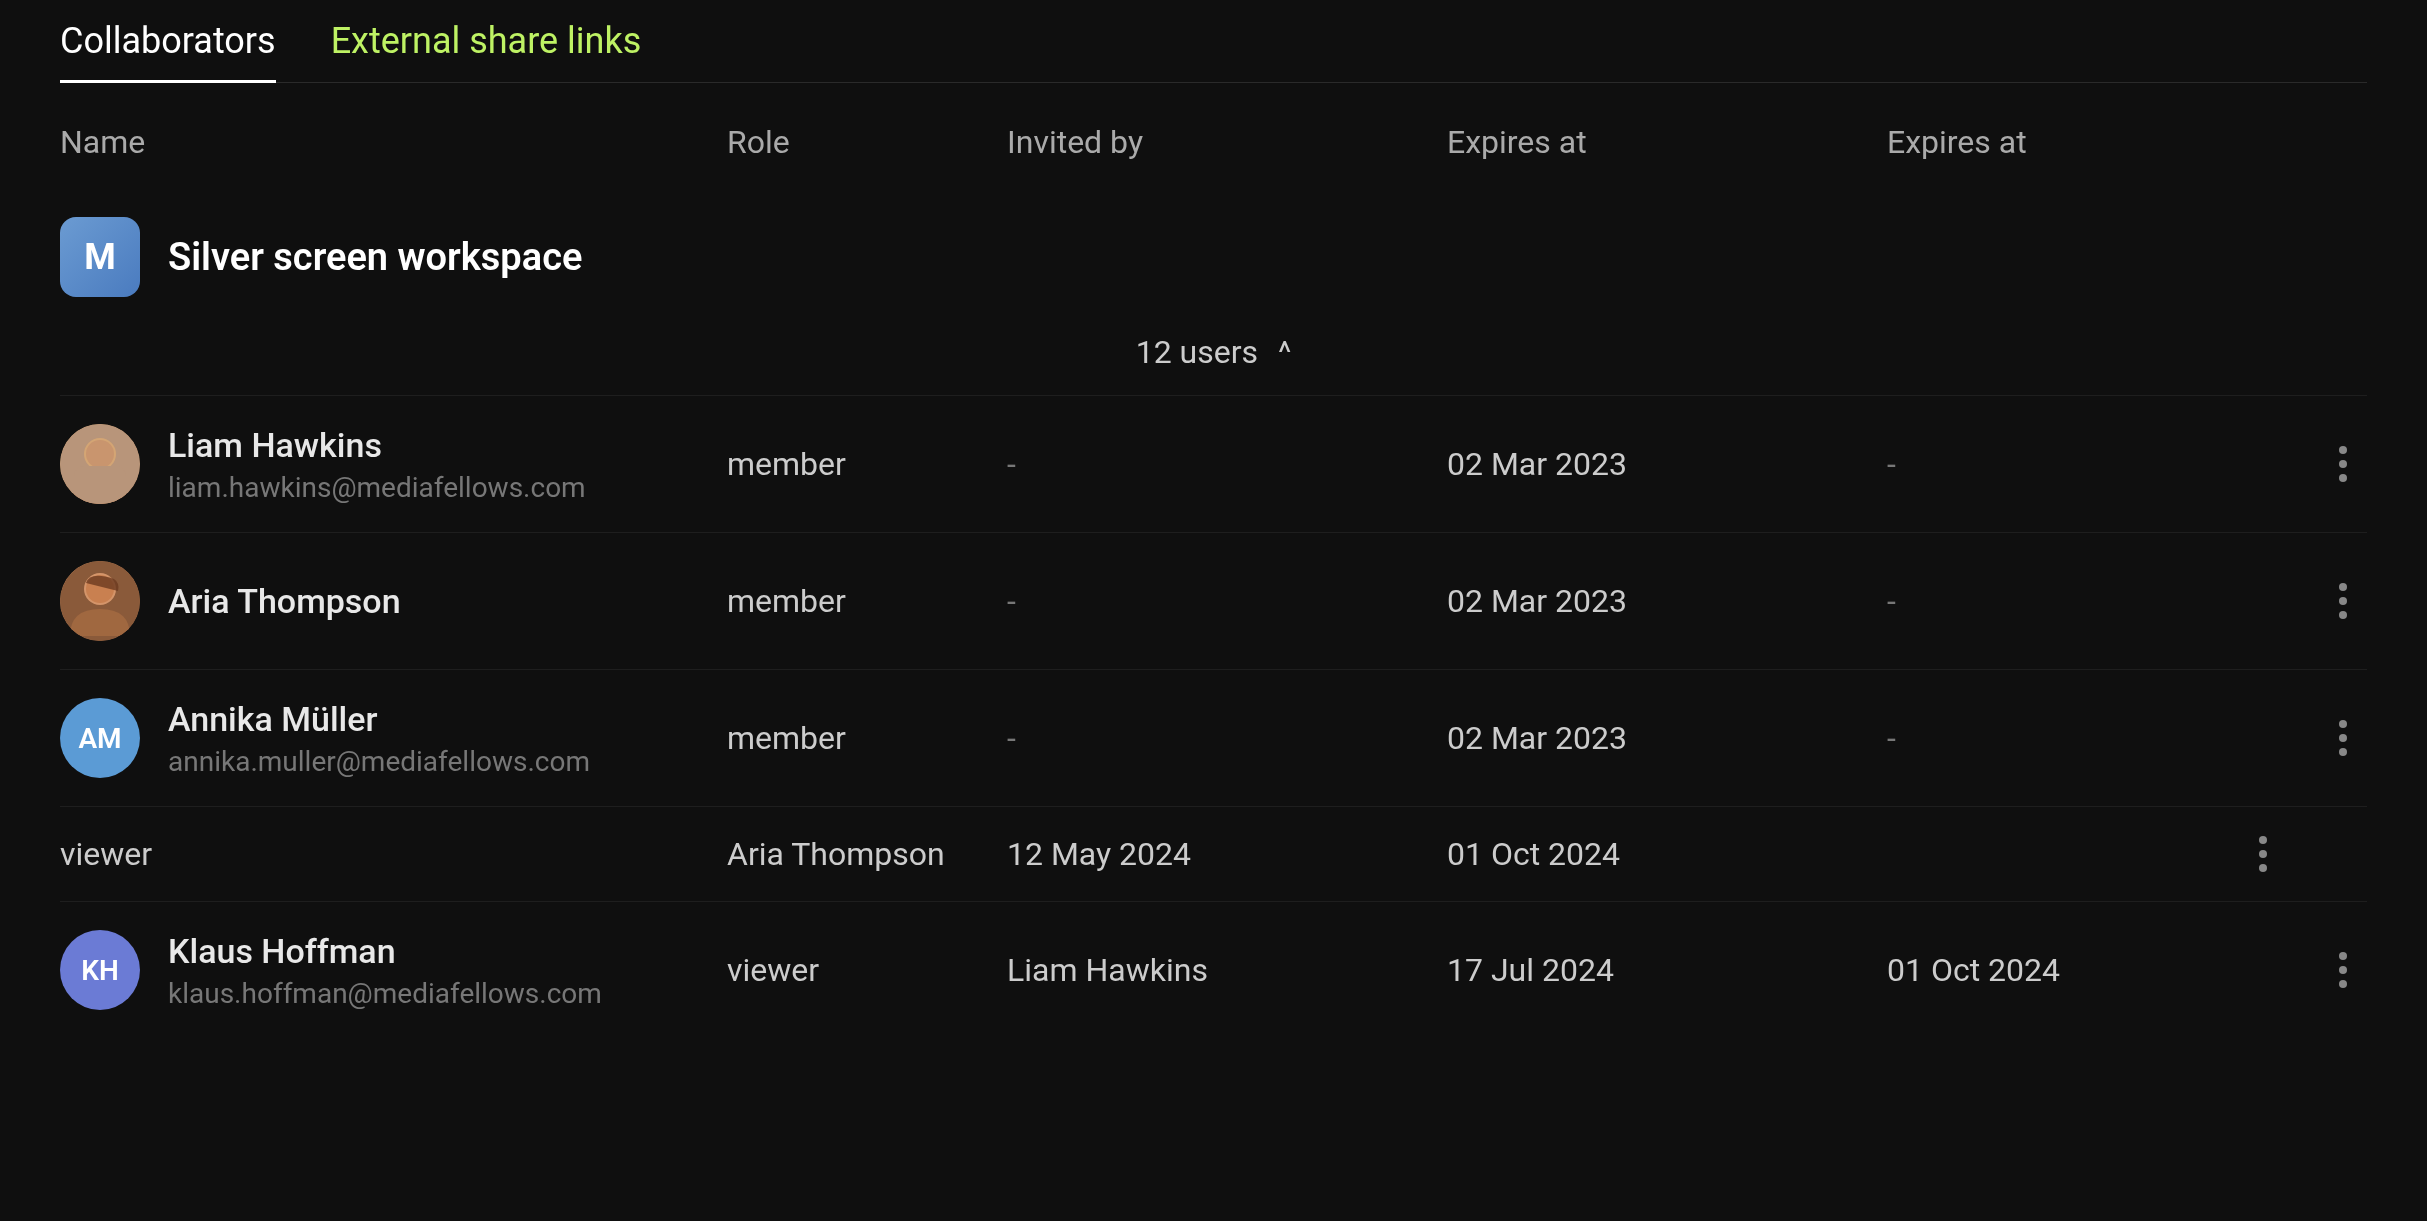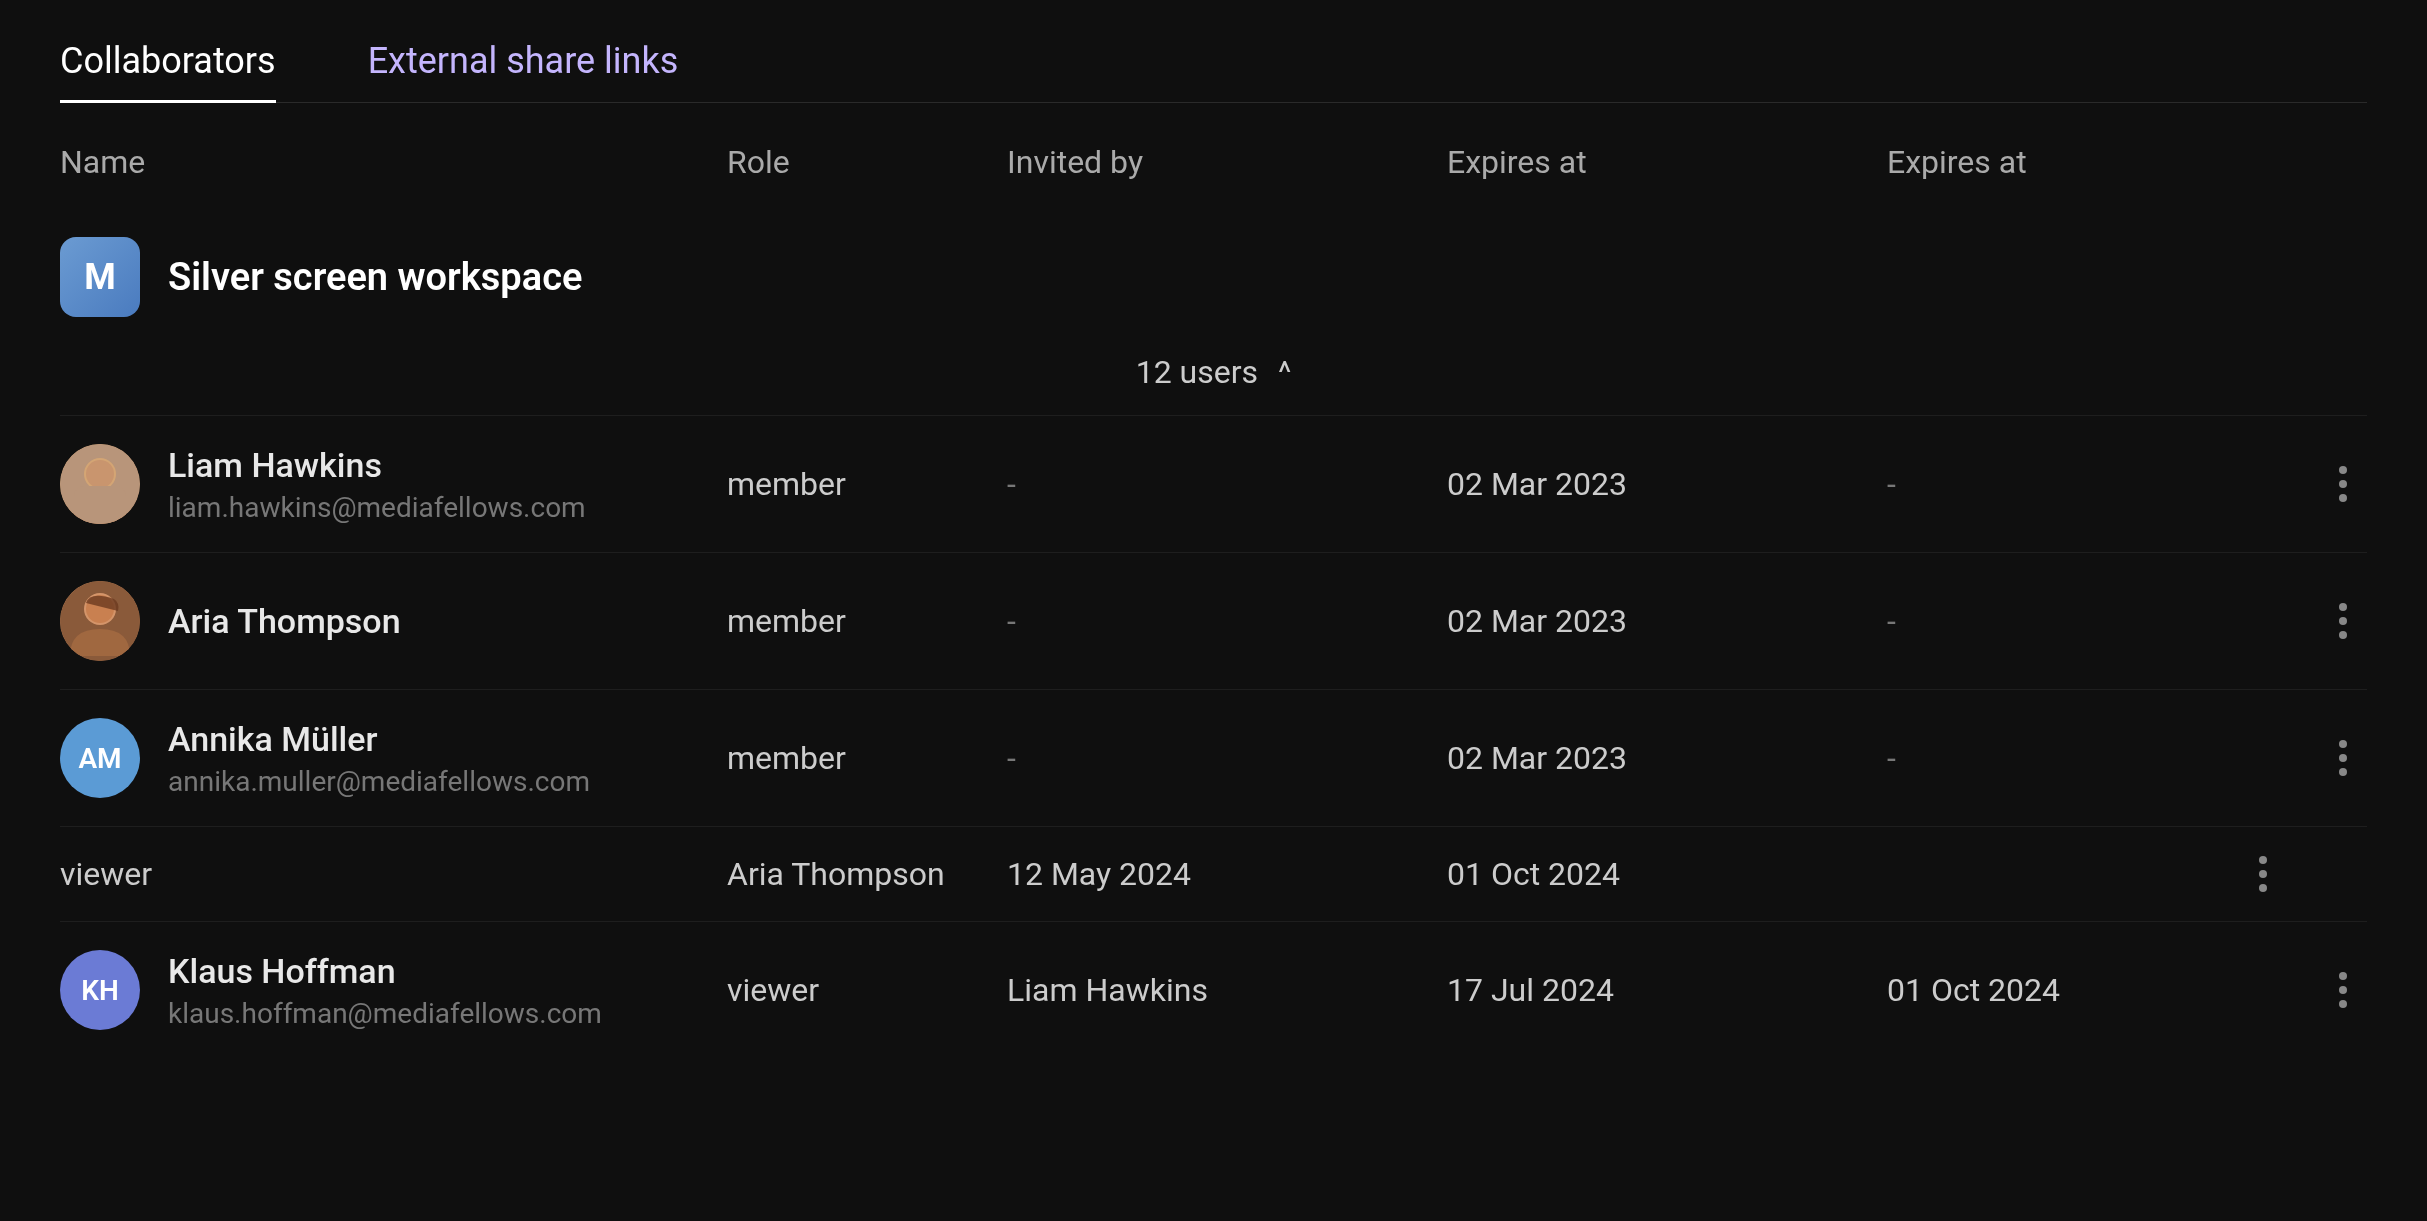--- a/index.html
+++ b/index.html
@@ -20,29 +20,29 @@
     .container {
       padding: 0 60px;
       max-width: 2427px;
     }
 
     
     .tabs {
       display: flex;
       align-items: flex-end;
       border-bottom: 1px solid #2a2a2a;
-      padding-top: 40px;
-      gap: 92px;
+      padding-top: 20px;
+      gap: 55px;
     }
 
     .tab {
       font-size: 36px;
       padding-bottom: 20px;
       cursor: pointer;
-      color: #c4b5fd;
+      color: #bef264;
       position: relative;
     }
 
     .tab.active {
       color: #ffffff;
     }
 
     .tab.active::after {
       content: '';
       position: absolute;

